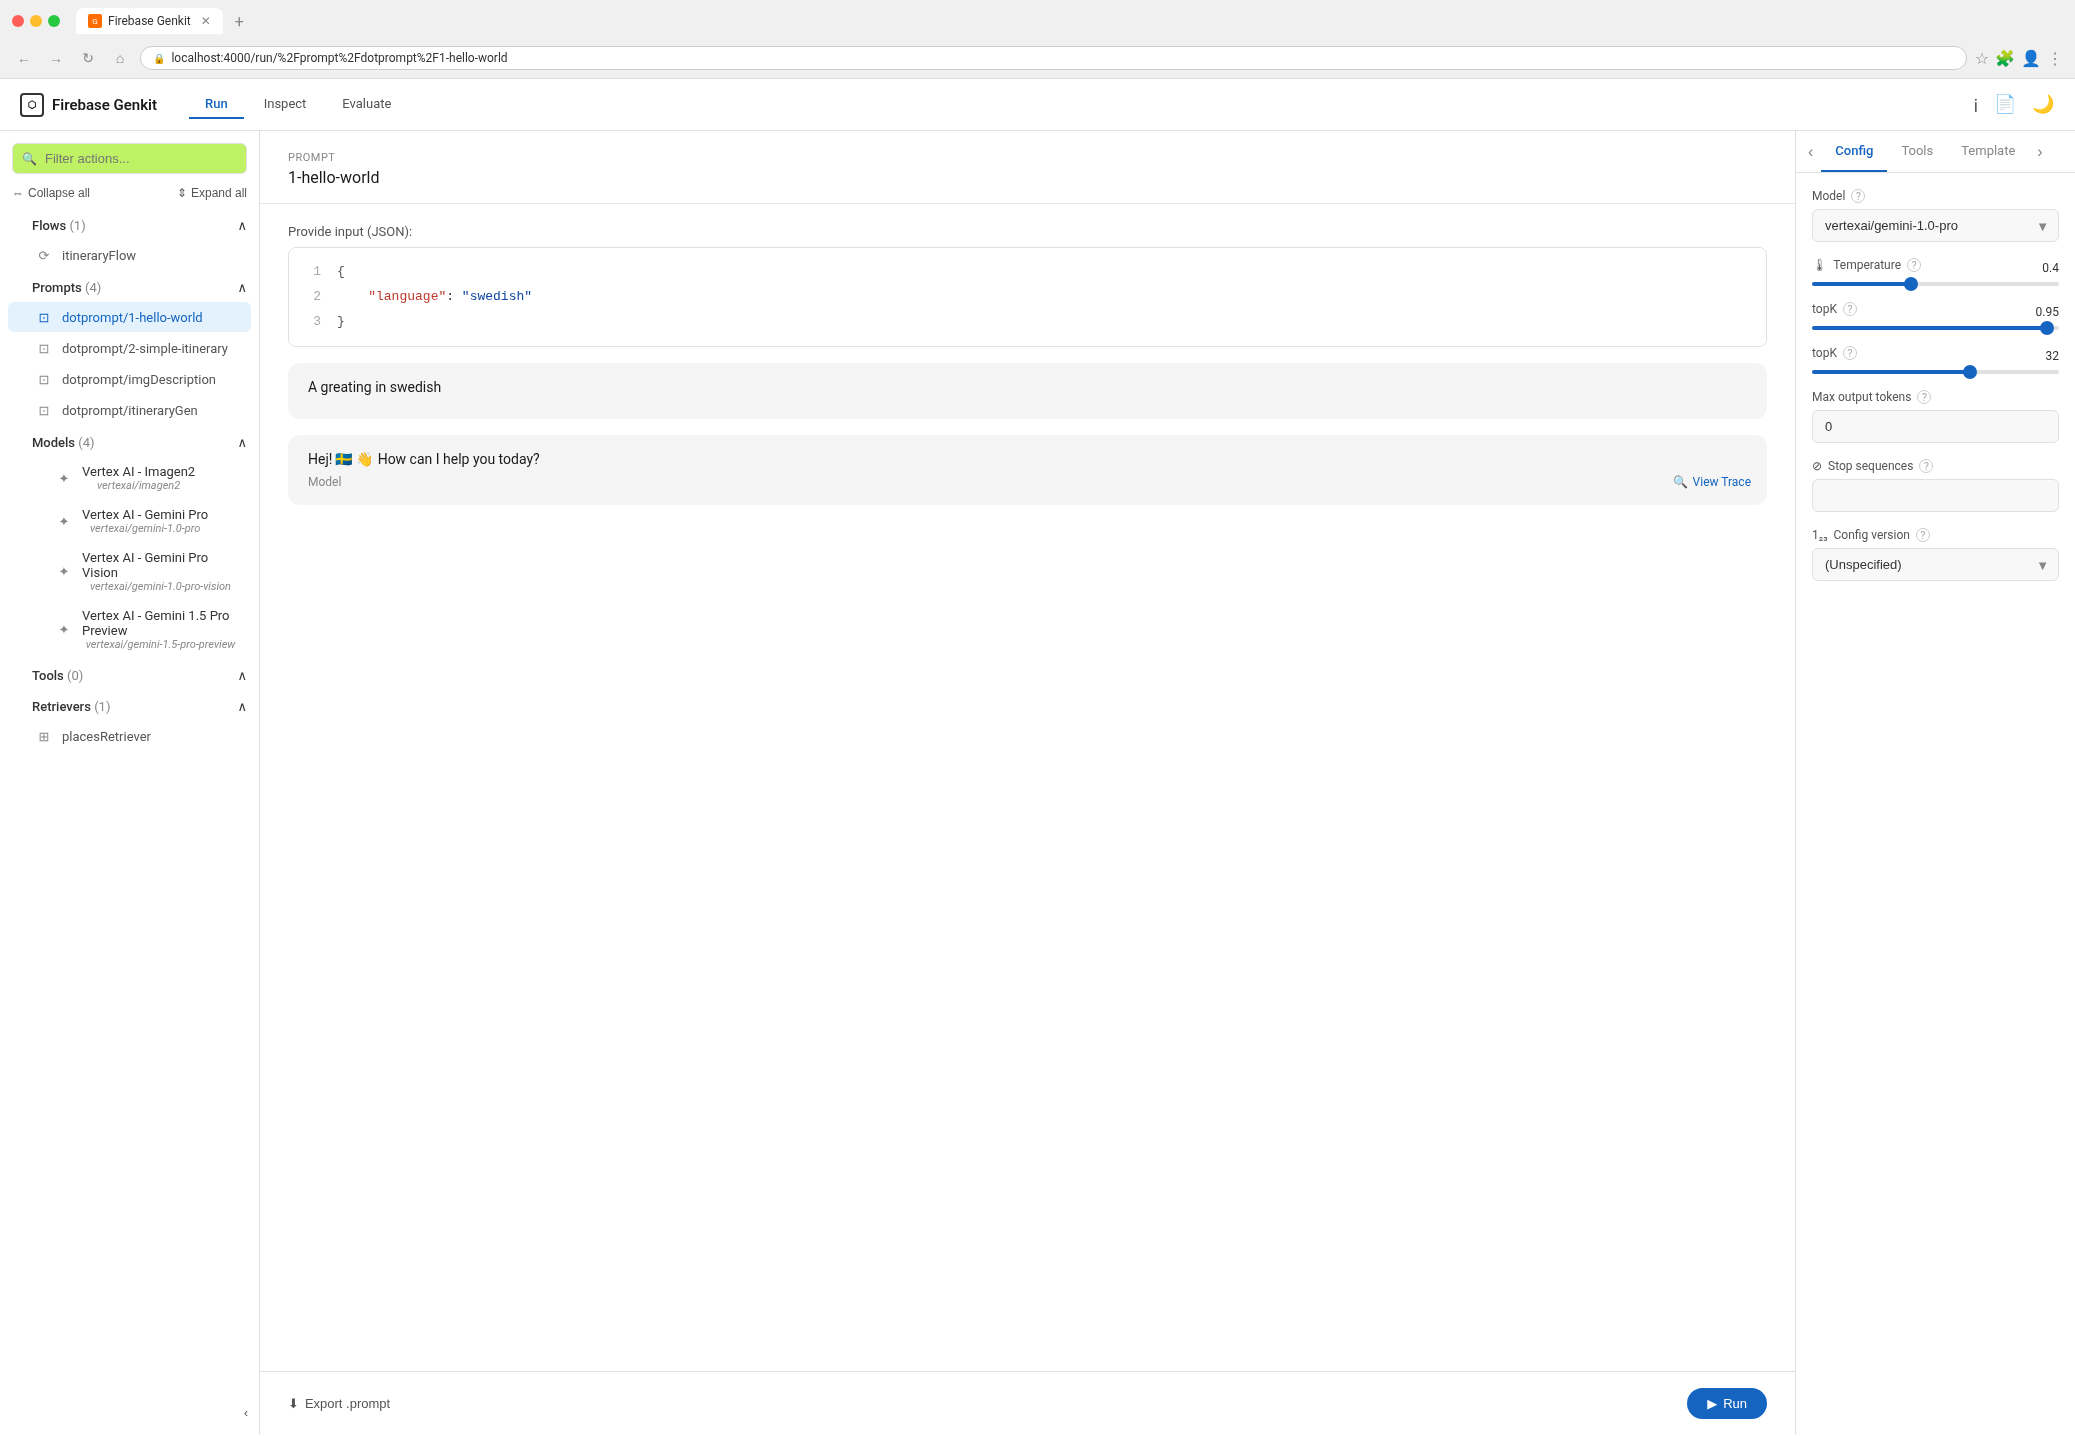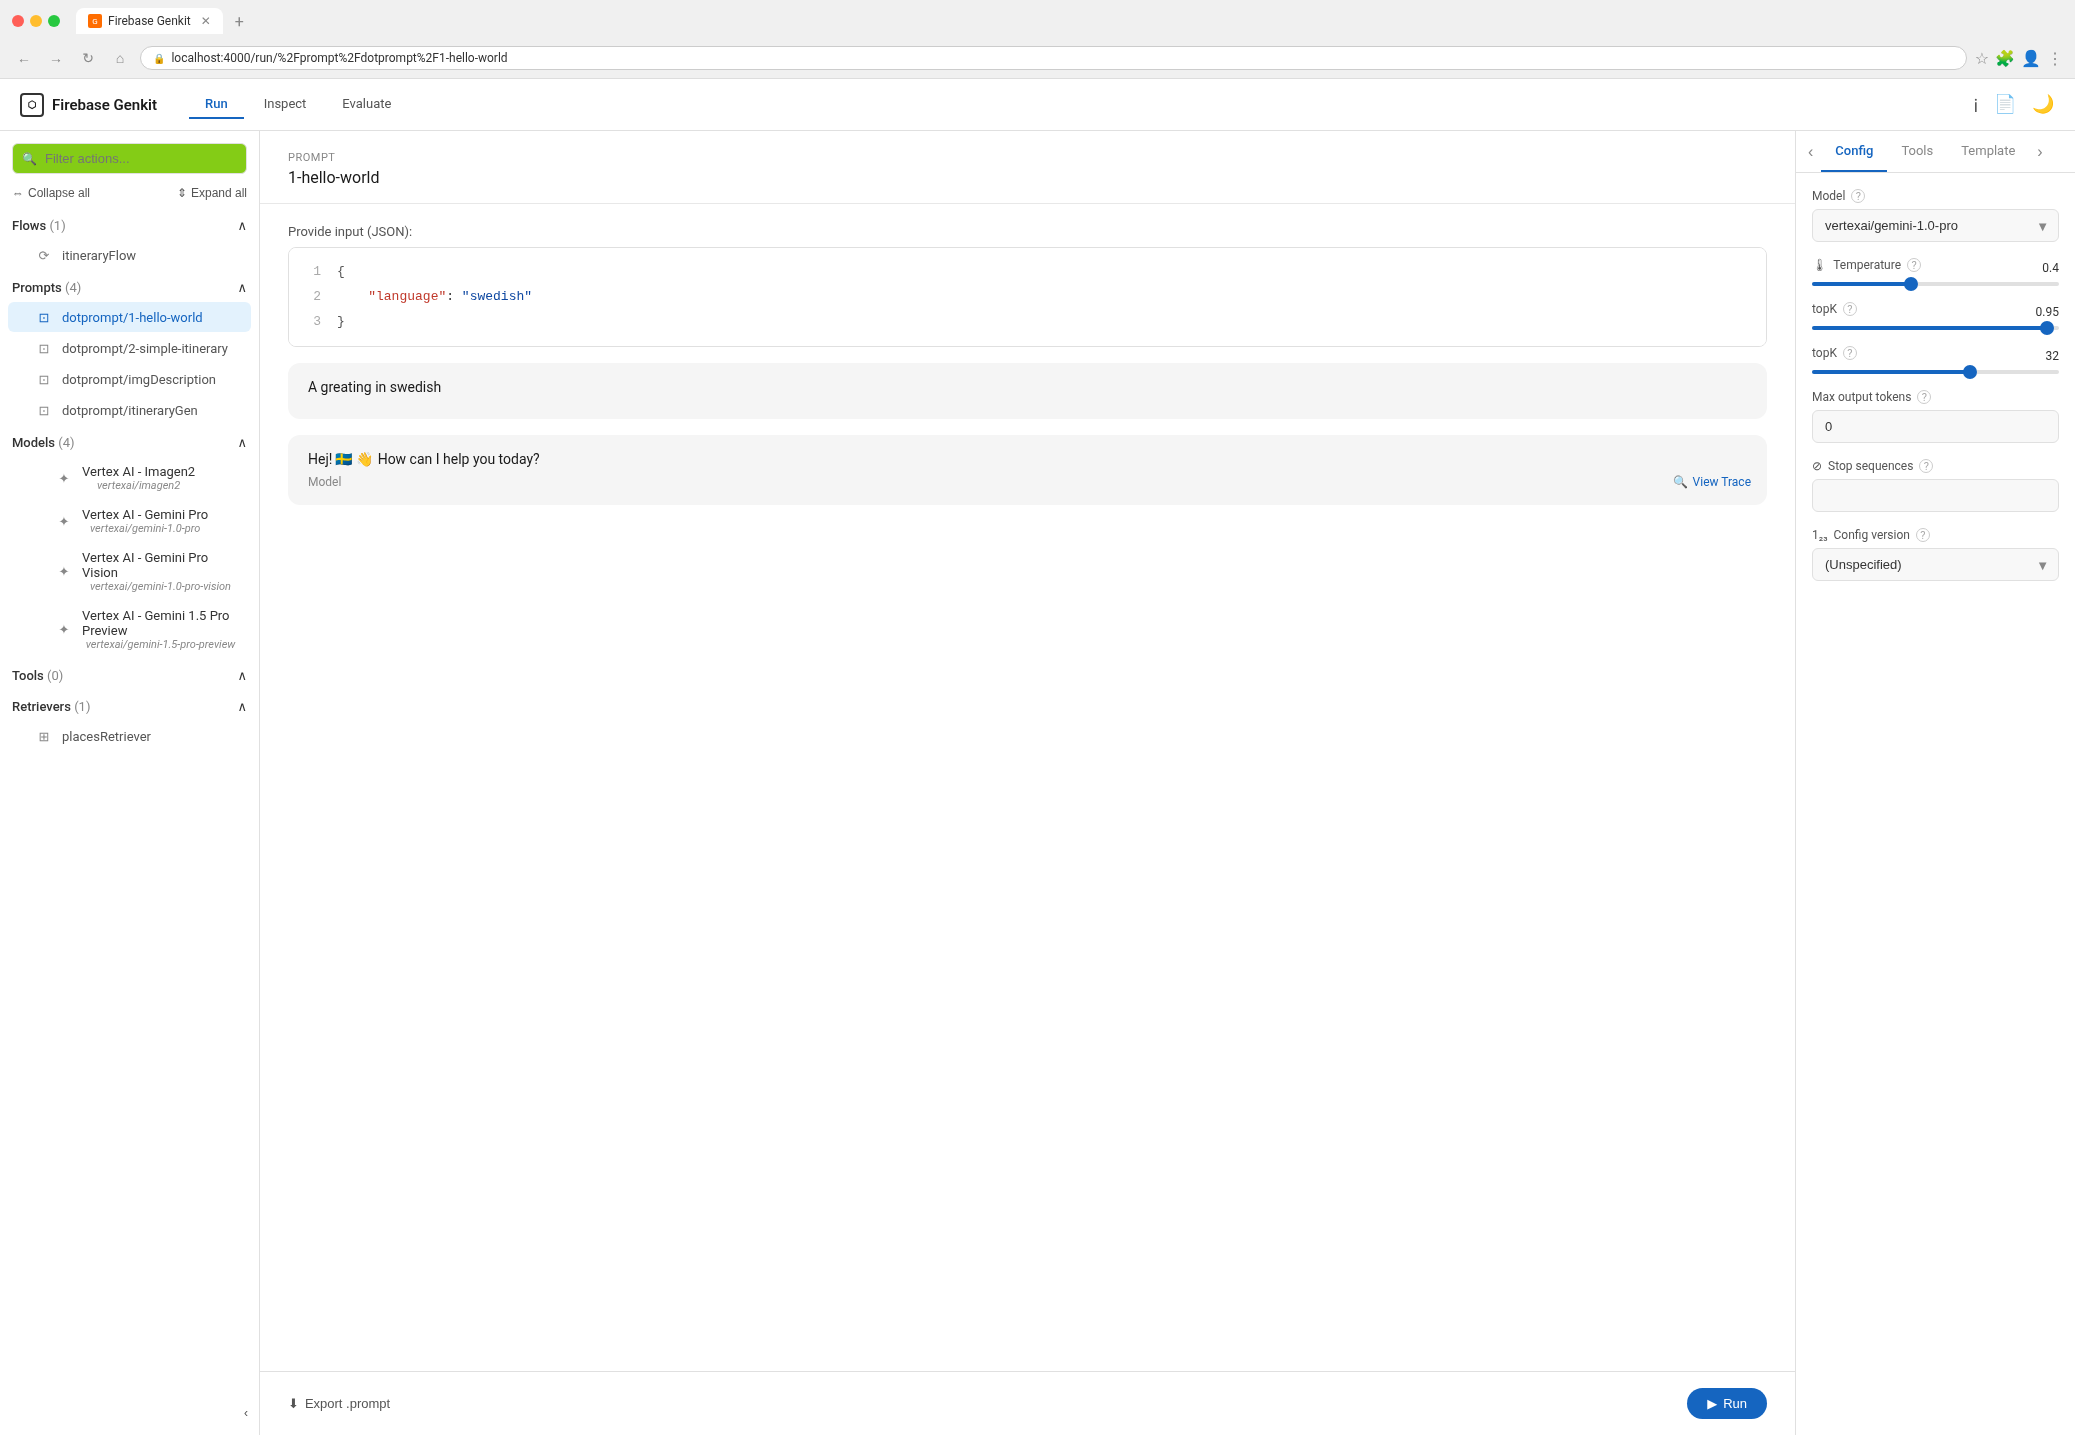--- a/index.html
+++ b/index.html
@@ -33,26 +33,26 @@
     .nav-item.active { color: #1565c0; border-bottom-color: #1565c0; font-weight: 500; }
     .header-actions { margin-left: auto; display: flex; gap: 16px; color: #555; font-size: 18px; }
     .header-icon { cursor: pointer; }
 
     
     .main-layout { display: flex; flex: 1; overflow: hidden; }
 
     
     .sidebar { width: 260px; border-right: 1px solid #e0e0e0; overflow-y: auto; padding: 12px 0; flex-shrink: 0; }
     .sidebar-search { margin: 0 12px 12px; position: relative; }
-    .sidebar-search input { width: 100%; padding: 7px 12px 7px 32px; border: 1px solid #e0e0e0; border-radius: 6px; font-size: 13px; color: #555; background: #84cc16; }
+    .sidebar-search input { width: 100%; padding: 7px 12px 7px 32px; border: 1px solid #e0e0e0; border-radius: 6px; font-size: 13px; color: #555; background: #bef264; }
     .sidebar-search-icon { position: absolute; left: 10px; top: 50%; transform: translateY(-50%); color: #888; font-size: 12px; }
     .sidebar-controls { display: flex; justify-content: space-between; padding: 0 12px 12px; }
     .sidebar-control-btn { display: flex; align-items: center; gap: 4px; font-size: 12px; color: #555; cursor: pointer; background: none; border: none; }
     .sidebar-section { margin-bottom: 4px; }
-    .sidebar-section-header { display: flex; align-items: center; justify-content: space-between; padding: 6px 12px; font-size: 13px; font-weight: 500; color: #333; cursor: pointer; }
+    .sidebar-section-header { display: flex; align-items: center; justify-content: space-between; padding: 6px 12px; font-size: 13px; font-weight: 500; color: #333; cursor: pointer; margin-left: 20px; }
     .sidebar-section-title { display: flex; align-items: center; gap: 6px; }
     .sidebar-item { display: flex; align-items: center; gap: 10px; padding: 7px 12px 7px 28px; font-size: 13px; color: #555; cursor: pointer; border-radius: 6px; margin: 1px 8px; }
     .sidebar-item.active { background: #e3f2fd; color: #1565c0; }
     .sidebar-item-icon { width: 16px; height: 16px; display: flex; align-items: center; justify-content: center; color: #888; font-size: 13px; flex-shrink: 0; }
     .sidebar-item.active .sidebar-item-icon { color: #1565c0; }
     .sidebar-sub-item { padding-left: 48px; }
     .sidebar-sub-item .model-info { display: flex; flex-direction: column; align-items: center; }
     .sidebar-sub-item .model-name { font-size: 13px; color: #333; }
     .sidebar-sub-item .model-id { font-size: 11px; color: #888; font-style: italic; }
     .section-count { font-weight: 400; color: #888; }

